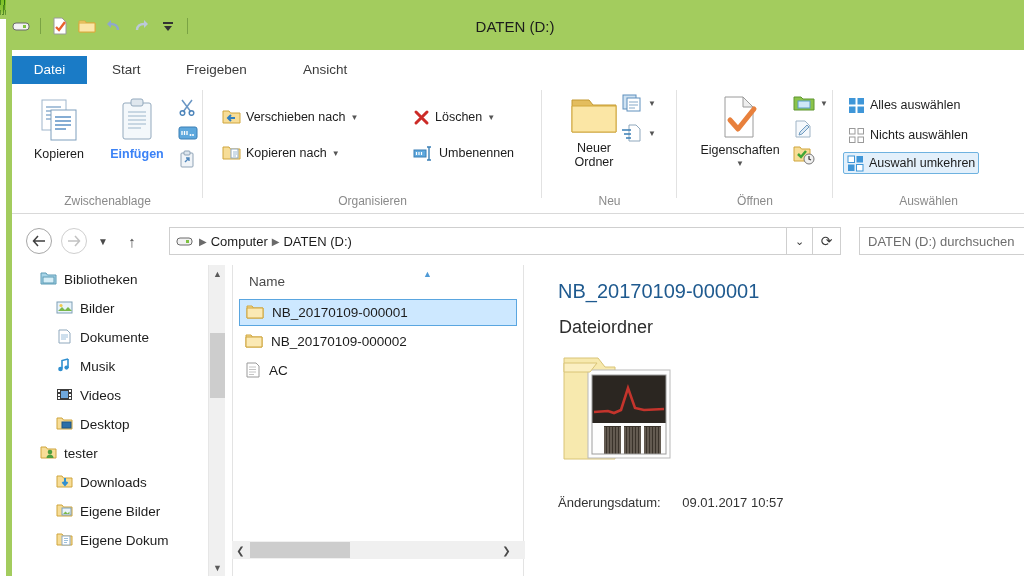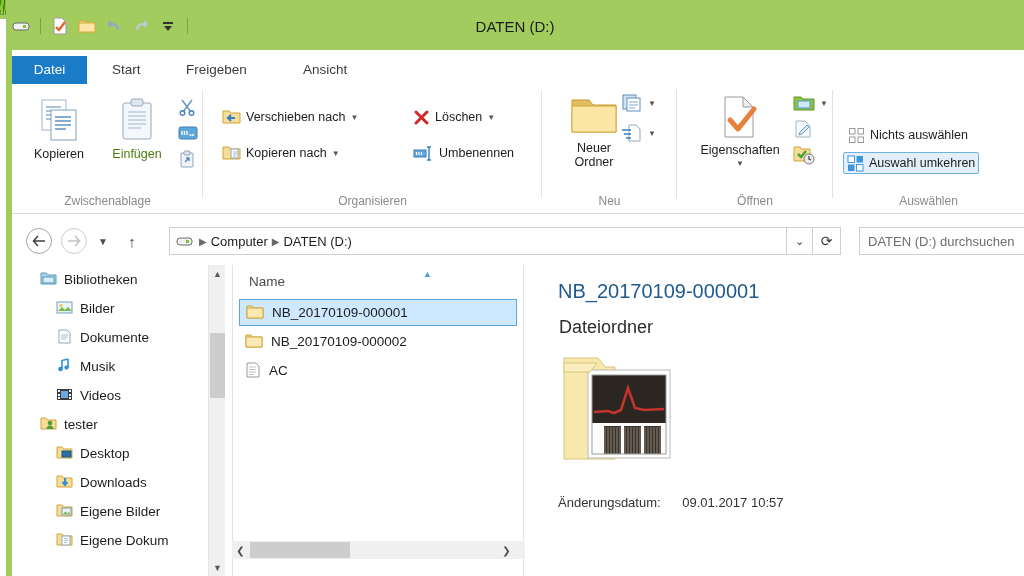--- a/index.html
+++ b/index.html
@@ -73,21 +73,21 @@
   .rgroup .gsep { position: absolute; right: 0; top: 6px; width: 1px; height: 108px; background: #e2e2e2; }
   .glabel {
     position: absolute; bottom: 6px; left: 0; right: 0; text-align: center;
     font-size: 12px; color: #8a8a8a; margin-top: 17px;
   }
   .bigbtn {
     position: absolute; display: flex; flex-direction: column; align-items: center;
     cursor: pointer; width: 74px;
   }
   .bigbtn .lbl { font-size: 12.5px; color: #1c1c1c; margin-top: 3px; text-align: center; line-height: 14px; }
-  .bigbtn.disabled .lbl { color: #4d7c0f; }
+  .bigbtn.disabled .lbl { color: #3b82f6; font-weight: bold; }
   .smallbtn {
     position: absolute; display: flex; align-items: center; gap: 5px;
     font-size: 12.5px; color: #1c1c1c; cursor: pointer; height: 22px;
     padding: 0 3px;
   }
   .smallbtn.hl { background: #e3f0fb; border: 1px solid #6eb2e0; border-radius: 2px; }
   .caret { font-size: 8px; color: #555; }
 
   
   .addrbar {
@@ -406,20 +406,29 @@
           <path d="M5 9l3 3 5-6" stroke="#3fa637" stroke-width="2.5" fill="none"></path>
           <circle cx="16" cy="14" r="5" fill="#f0f0f0" stroke="#777"></circle>
           <path d="M16 11v3l2 1" stroke="#444" stroke-width="1.3" fill="none"></path>
         </svg>
       </div>
       <div class="glabel">Öffnen</div>
       <div class="gsep"></div>
     </div>
 
     <div class="rgroup" style="left:821px; width:191px">
+      <div class="smallbtn" style="left:12px; top:10px">
+        <svg width="17" height="17" viewBox="0 0 17 17">
+          <rect x="1" y="1" width="6.5" height="6.5" fill="#3f96d8"></rect>
+          <rect x="9.5" y="1" width="6.5" height="6.5" fill="#3f96d8"></rect>
+          <rect x="1" y="9.5" width="6.5" height="6.5" fill="#3f96d8"></rect>
+          <rect x="9.5" y="9.5" width="6.5" height="6.5" fill="#3f96d8"></rect>
+        </svg>
+        <span>Alles auswählen</span>
+      </div>
       <div class="smallbtn" style="left:12px; top:40px">
         <svg width="17" height="17" viewBox="0 0 17 17">
           <rect x="1.5" y="1.5" width="5.5" height="5.5" fill="#fff" stroke="#9a9a9a"></rect>
           <rect x="10" y="1.5" width="5.5" height="5.5" fill="#fff" stroke="#9a9a9a"></rect>
           <rect x="1.5" y="10" width="5.5" height="5.5" fill="#fff" stroke="#9a9a9a"></rect>
           <rect x="10" y="10" width="5.5" height="5.5" fill="#fff" stroke="#9a9a9a"></rect>
         </svg>
         <span>Nichts auswählen</span>
       </div>
       <div class="smallbtn hl" style="left:10px; top:68px">
@@ -512,34 +521,34 @@
                 <rect x="2" y="7" width="2" height="2"></rect>
                 <rect x="2" y="10" width="2" height="2"></rect>
                 <rect x="13" y="3" width="2" height="2"></rect>
                 <rect x="13" y="7" width="2" height="2"></rect>
                 <rect x="13" y="10" width="2" height="2"></rect>
               </g>
               <rect x="5" y="4" width="7" height="7" fill="#6fa8dc"></rect>
             </svg></span>
           <span>Videos</span>
         </div>
+        <div class="treeitem" style="padding-left: 44px;">
+          <span><svg width="17" height="15" viewBox="0 0 17 15">
+              <path d="M1 2h5l1.5 2H16v9H1z" fill="#f7dd97" stroke="#cfa53c"></path>
+              <rect x="6" y="6" width="9" height="6" fill="#2b6fa8" stroke="#1d5584"></rect>
+            </svg></span>
+          <span>Desktop</span>
+        </div>
         <div class="treeitem" style="padding-left: 28px;">
           <span><svg width="17" height="15" viewBox="0 0 17 15">
               <path d="M1 2h5l1.5 2H16v9H1z" fill="#f7dd97" stroke="#cfa53c"></path>
               <circle cx="10" cy="7" r="2.3" fill="#4e9e3e"></circle>
               <path d="M6.5 13c0-2.2 1.6-3.6 3.5-3.6s3.5 1.4 3.5 3.6z" fill="#4e9e3e"></path>
             </svg></span>
           <span>tester</span>
-        </div>
-        <div class="treeitem" style="padding-left: 44px;">
-          <span><svg width="17" height="15" viewBox="0 0 17 15">
-              <path d="M1 2h5l1.5 2H16v9H1z" fill="#f7dd97" stroke="#cfa53c"></path>
-              <rect x="6" y="6" width="9" height="6" fill="#2b6fa8" stroke="#1d5584"></rect>
-            </svg></span>
-          <span>Desktop</span>
         </div>
         <div class="treeitem" style="padding-left: 44px;">
           <span><svg width="17" height="15" viewBox="0 0 17 15">
               <path d="M1 2h5l1.5 2H16v9H1z" fill="#f7dd97" stroke="#cfa53c"></path>
               <path d="M9 4v5M6.5 8l2.5 3 2.5-3" stroke="#2f8fd0" stroke-width="2" fill="none"></path>
             </svg></span>
           <span>Downloads</span>
         </div>
         <div class="treeitem" style="padding-left: 44px;">
           <span><svg width="17" height="15" viewBox="0 0 17 15">

